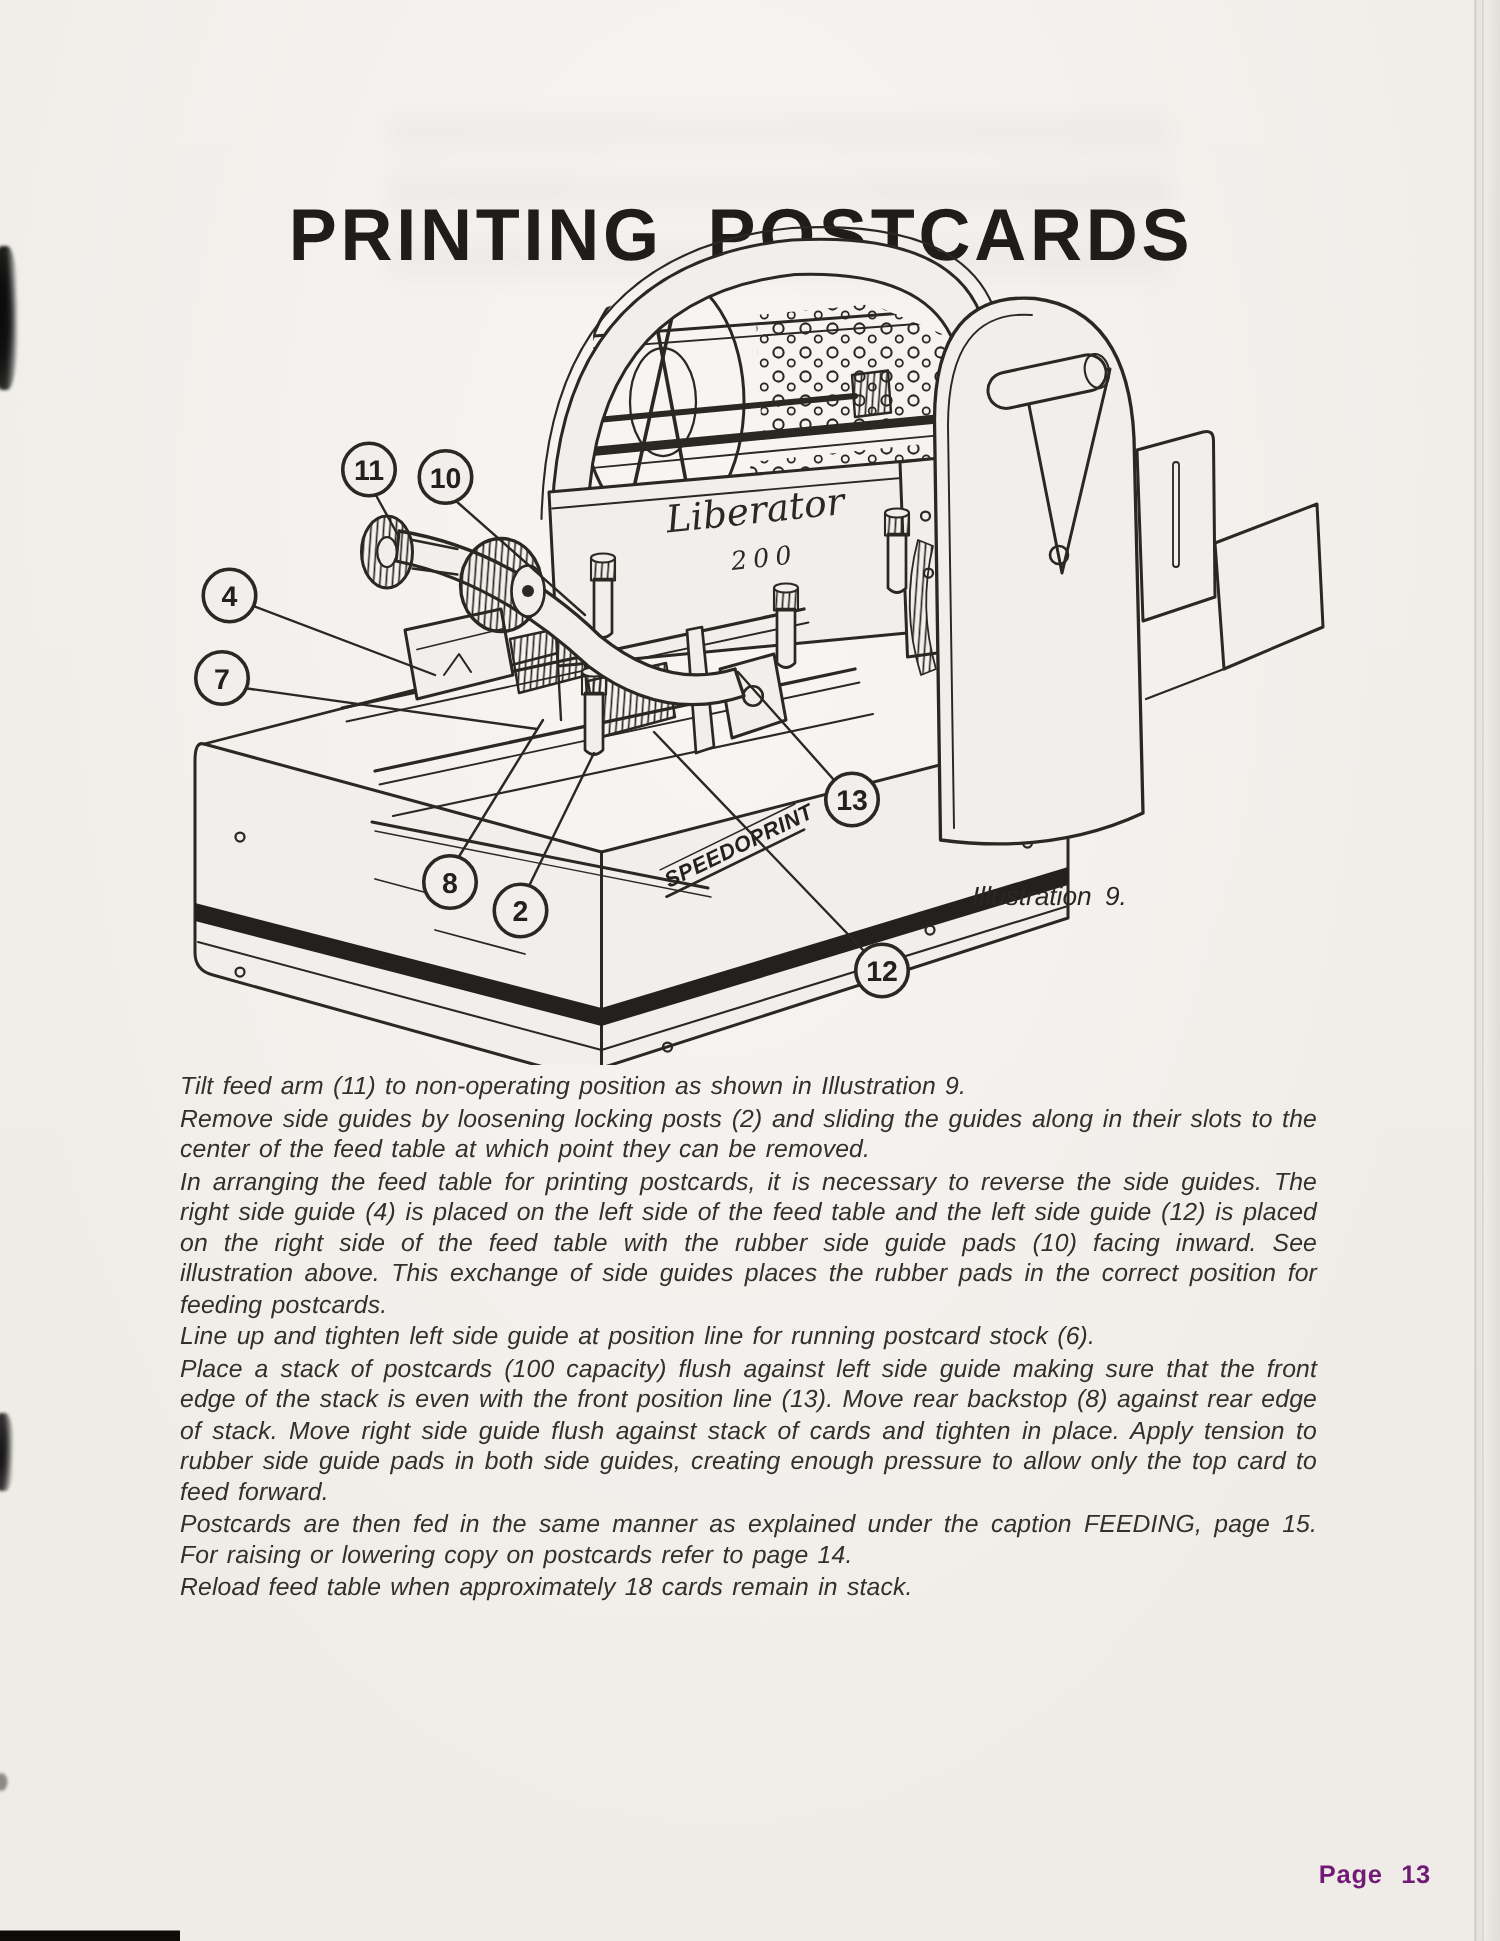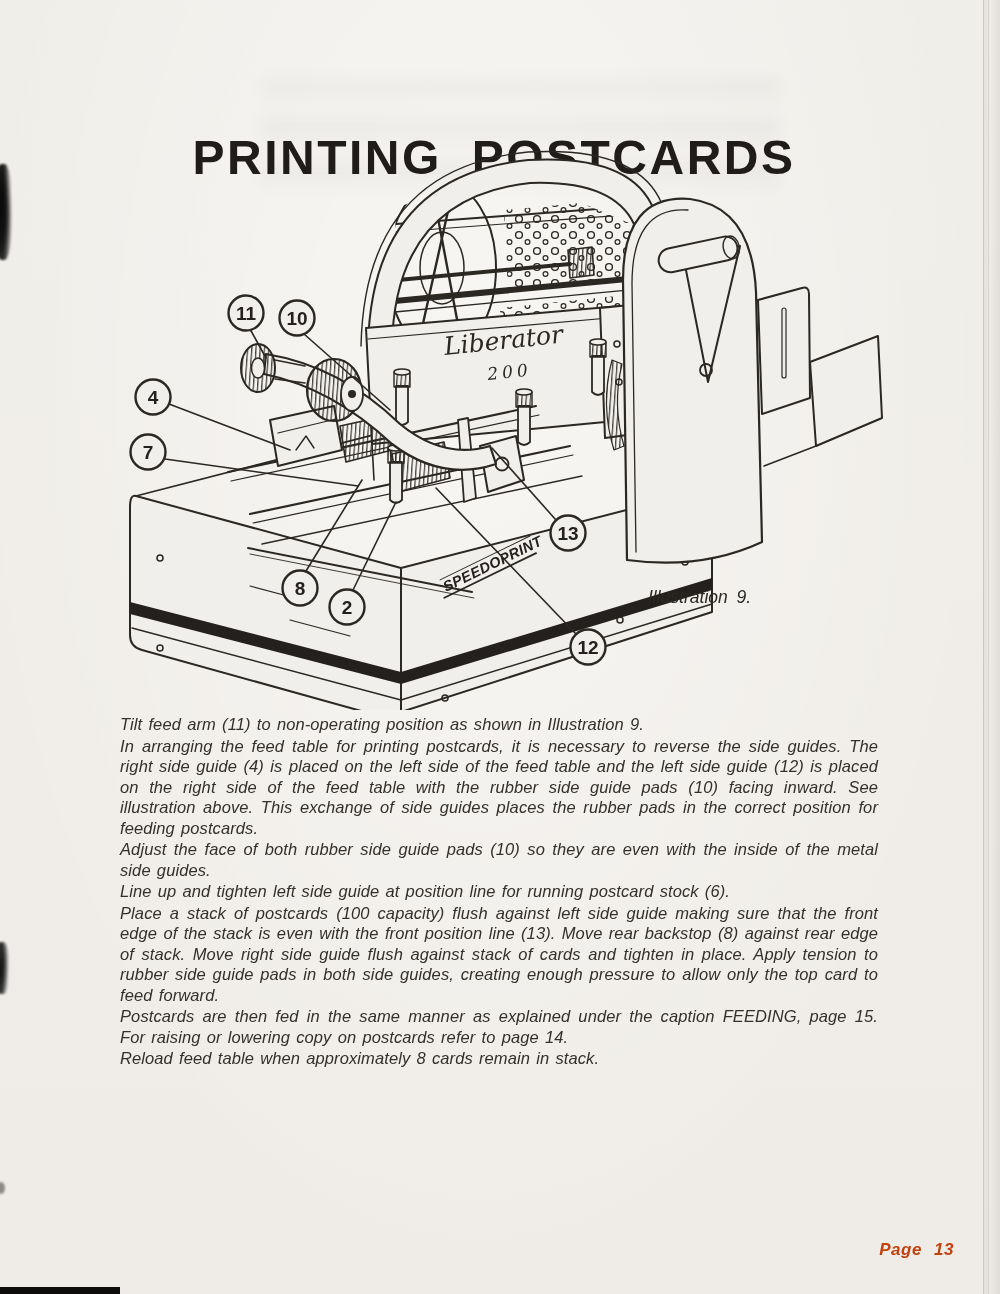--- a/index.html
+++ b/index.html
@@ -22,21 +22,21 @@
   .bodytext{
     position:absolute;left:120px;top:714px;width:758px;
     font-size:16.5px;line-height:20.5px;letter-spacing:0.1px;word-spacing:1.5px;
     color:#332f2a;
     font-style:italic;
   }
   .bodytext p{margin:0 0 1px 0;text-align:justify;text-align-last:left;}
   .bodytext p.indented{padding-left:56px;padding-right:62px;}
   .pagenum{
     position:absolute;right:46px;top:1240px;
-    font-size:17px;font-weight:bold;letter-spacing:0.5px;word-spacing:7px;color:#c2410c;font-style:italic;
+    font-size:17px;font-weight:bold;letter-spacing:0.5px;word-spacing:7px;color:#701a75;
   }
   
   .page-edge{
     position:absolute;right:0;top:0;width:16px;height:1294px;
     border-left:1px solid #cdc9c2;
     background:linear-gradient(to right, rgba(120,115,105,0.10), rgba(120,115,105,0.02) 40%, rgba(120,115,105,0.12) 95%);
   }
   .page-edge-inner{
     position:absolute;right:11px;top:0;width:1px;height:1294px;background:#d8d4cd;
   }
@@ -257,26 +257,26 @@
         <text x="488" y="504" text-anchor="middle" fill="#23201d" stroke="none">12</text>
       </g>
     </g>
 
     <text x="548" y="453" font-family="Liberation Sans, sans-serif" font-style="italic" font-size="17.5" word-spacing="4" fill="#2b2723" stroke="none">Illustration 9.</text>
   </g>
 </svg>
 
 <div class="bodytext">
   <p>Tilt feed arm (11) to non-operating position as shown in Illustration 9.</p>
+  <p>Remove side guides by loosening locking posts (2) and sliding the guides along in their slots to the center of the feed table at which point they can be removed.</p>
   <p>In arranging the feed table for printing postcards, it is necessary to reverse the side guides.  The right side guide (4) is placed on the left side of the feed table and the left side guide (12) is placed on the right side of the feed table with the rubber side guide pads (10) facing inward.  See illustration above.  This exchange of side guides places the rubber pads in the correct position for feeding postcards.</p>
-  <p>Adjust the face of both rubber side guide pads (10) so they are even with the inside of the metal side guides.</p>
   <p>Line up and tighten left side guide at position line for running postcard stock (6).</p>
   <p>Place a stack of postcards (100 capacity) flush against left side guide making sure that the front edge of the stack is even with the front position line (13).  Move rear backstop (8) against rear edge of stack.  Move right side guide flush against stack of cards and tighten in place.  Apply tension to rubber side guide pads in both side guides, creating enough pressure to allow only the top card to feed forward.</p>
   <p>Postcards are then fed in the same manner as explained under the caption FEEDING, page 15. For raising or lowering copy on postcards refer to page 14.</p>
-  <p>Reload feed table when approximately 8 cards remain in stack.</p>
+  <p>Reload feed table when approximately 18 cards remain in stack.</p>
 </div>
 
 <div class="pagenum">Page 13</div>
 
 <div class="page-edge"></div>
 <div class="page-edge-inner"></div>
 <div class="smudge smudge-a"></div>
 <div class="smudge smudge-b"></div>
 <div class="smudge smudge-c"></div>
 <div class="corner-strip"></div>

